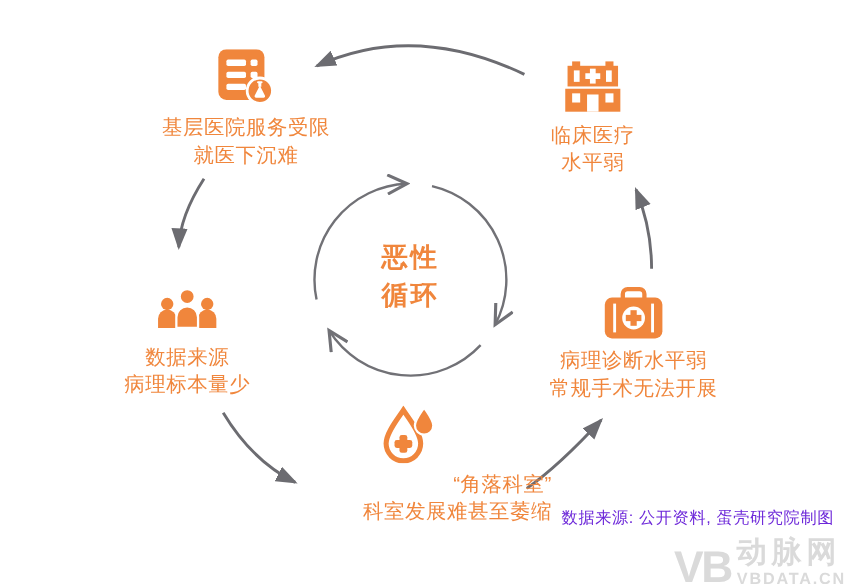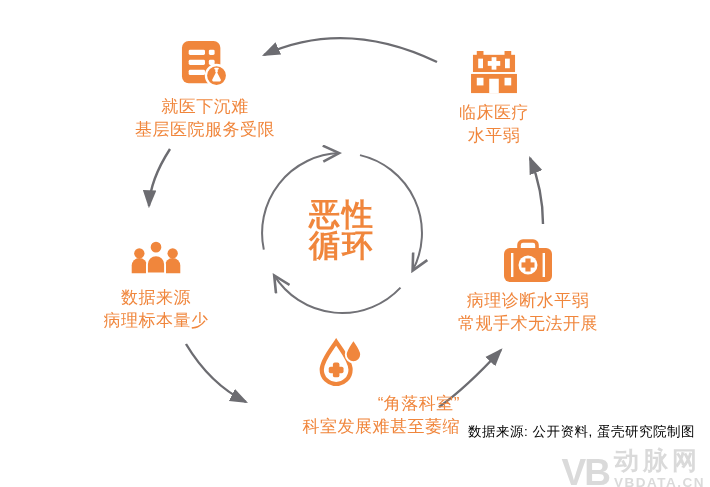--- a/index.html
+++ b/index.html
@@ -6,24 +6,24 @@
   #canvas{
     position:relative;width:710px;height:487px;background:#fff;overflow:hidden;
     font-family:"Liberation Sans","DejaVu Sans",sans-serif;
   }
   #arrow-layer{position:absolute;left:0;top:0;width:710px;height:487px;pointer-events:none;}
   .node{position:absolute;text-align:center;color:#F0863C;}
   .node .icon{display:flex;justify-content:center;margin-bottom:6px;}
   .node .ntext{font-size:17px;line-height:23px;letter-spacing:0.5px;}
   .center-title{
     position:absolute;left:262px;top:199px;width:160px;text-align:center;
-    color:#F0863C;font-size:31px;line-height:31px;font-weight:700;letter-spacing:2px;
+    color:#F0863C;font-size:22px;line-height:31px;font-weight:700;letter-spacing:2px;
   }
   .source-note{
-    position:absolute;right:15px;top:423px;font-size:13.5px;color:#000000;letter-spacing:0.5px;
+    position:absolute;right:15px;top:423px;font-size:13.5px;color:#6d28d9;letter-spacing:0.5px;
   }
   .watermark{
     position:absolute;right:5px;top:437px;display:flex;align-items:flex-start;
     color:#DADADA;gap:5px;
   }
   .wm-monogram{font-size:37px;font-weight:800;line-height:40px;letter-spacing:-2px;margin-top:16px;}
   .wm-cn{font-size:25px;font-weight:800;line-height:26px;letter-spacing:4px;margin-top:10px;}
   .wm-domain{font-size:13.5px;font-weight:600;letter-spacing:1.5px;margin-top:2px;}
 </style>
 </head>
@@ -70,22 +70,22 @@
         <rect x="9" y="19.5" width="17" height="5.5" rx="1.5" fill="#fff"></rect>
         <rect x="30" y="19.5" width="6" height="5.5" rx="1.5" fill="#fff"></rect>
         <rect x="9" y="30" width="17" height="5.5" rx="1.5" fill="#fff"></rect>
         <circle cx="38" cy="36" r="11" fill="#F0863C" stroke="#fff" stroke-width="2.4"></circle>
         <rect x="35.6" y="27.8" width="4.8" height="1.8" rx="0.9" fill="#fff"></rect>
         <rect x="36.7" y="29" width="2.6" height="3.6" fill="#fff"></rect>
         <path d="M38 31.5 L33.6 40.2 a1.3 1.3 0 0 0 1.1 1.9 h6.6 a1.3 1.3 0 0 0 1.1 -1.9 L38 31.5 Z" fill="#fff"></path>
       </svg>
     </div>
     <div class="ntext">
+      <div>基层医院服务受限</div>
       <div>就医下沉难</div>
-      <div>基层医院服务受限</div>
     </div>
   </div>
 
   <div class="node" style="left:404px;top:51px;width:180px;">
     <div class="icon">
       <svg width="50" height="44" viewBox="0 0 52 46">
         <rect x="8" y="0" width="7" height="9" fill="#F0863C"></rect>
         <rect x="37" y="0" width="7" height="9" fill="#F0863C"></rect>
         <rect x="4" y="4" width="44" height="18" fill="#F0863C"></rect>
         <rect x="9.5" y="8" width="5" height="10" fill="#fff"></rect>

